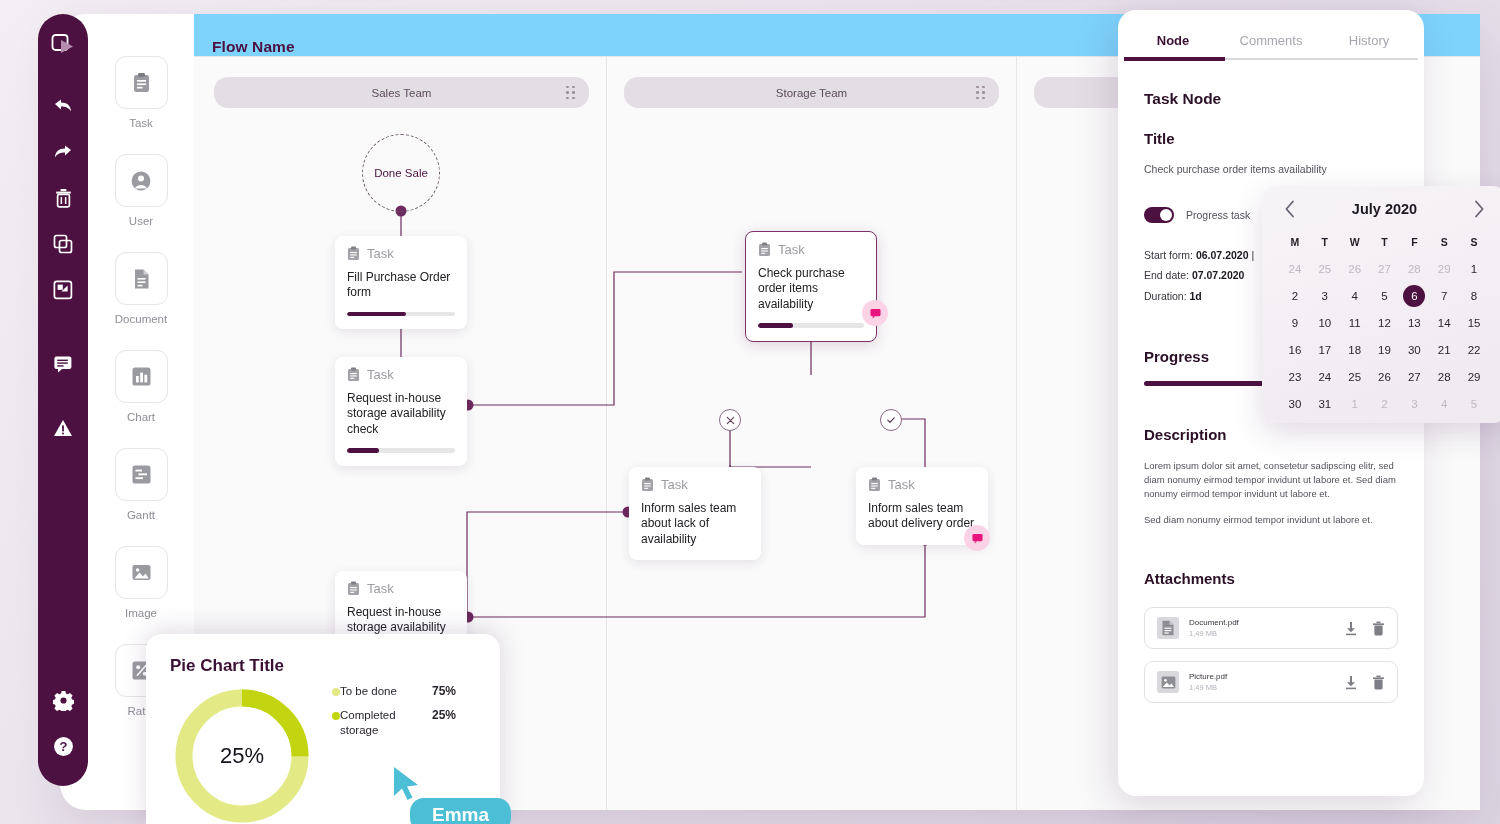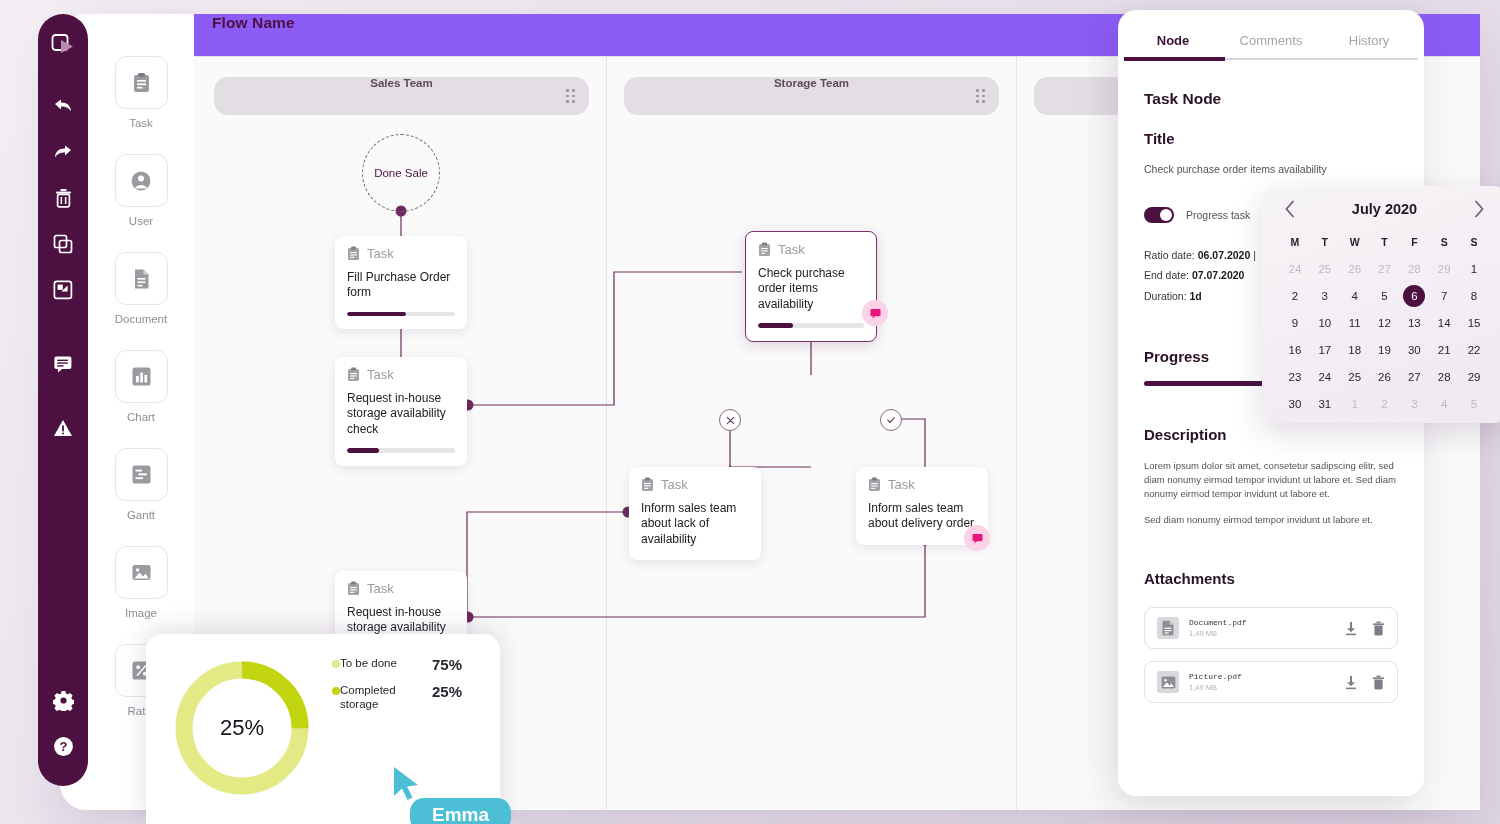--- a/index.html
+++ b/index.html
@@ -72,22 +72,22 @@
     margin-top: 8px;
     font-size: 11.5px;
     color: #8e8e96;
   }
 
   
   #canvas-header {
     position: absolute;
     left: 194px; top: 14px;
     width: 1286px; height: 42px;
-    background: #8b5cf6;
-    display: flex; align-items: flex-start;
+    background: #7dd3fc;
+    display: flex; align-items: flex-end;
     padding-left: 18px;
     z-index: 10;
   }
   #flow-name {
     font-size: 15.5px; font-weight: bold; color: #4c1140;
     letter-spacing: .1px;
   }
   #header-rule {
     position: absolute; left: 194px; top: 56px;
     width: 1286px; height: 1px; background: #e7e4ea; z-index: 10;
@@ -101,26 +101,25 @@
     background: #fafafa;
     overflow: hidden;
     z-index: 5;
   }
   .lane-divider {
     position: absolute; top: 0; width: 1px; height: 753px;
     background: #e7e4ea;
   }
   .lane-header {
     position: absolute;
-    height: 38px;
+    height: 31px;
     border-radius: 14px;
     background: #e3dee4;
-    display: flex; justify-content: center;
+    display: flex; align-items: center; justify-content: center;
     cursor: pointer;
-    font-weight: bold;
   }
   .lane-title {
     font-size: 11.5px; color: #5d4b5c;
   }
   .lane-grip {
     position: absolute; right: 14px; top: 50%;
     transform: translateY(-50%);
     display: grid; grid-template-columns: 3px 3px; gap: 3px;
     cursor: grab;
   }
@@ -275,21 +274,21 @@
     display: flex; align-items: center; gap: 10px;
     border: 1px solid #e2e0e4; border-radius: 9px;
     padding: 9px 12px; margin-top: 12px; cursor: pointer;
   }
   .attach-thumb {
     width: 22px; height: 22px; border-radius: 3px;
     background: #d9d9dd;
     display: flex; align-items: center; justify-content: center;
     flex: 0 0 auto;
   }
-  .attach-name { font-size: 8px; color: #3a343d; font-family: Liberation Mono, monospace; }
+  .attach-name { font-size: 8px; color: #3a343d; }
   .attach-size { font-size: 7.5px; color: #b4b0b8; margin-top: 2px; }
   .attach-actions { margin-left: auto; display: flex; gap: 14px; }
   .icon-btn { cursor: pointer; display: flex; }
 
   
   #calendar {
     position: absolute;
     left: 1262px; top: 186px;
     width: 245px; height: 237px;
     background: linear-gradient(160deg, #f7f4f7 0%, #efe9f0 100%);
@@ -351,21 +350,21 @@
   }
   .legend-row {
     display: flex; align-items: flex-start; 
     margin-bottom: 10px;
   }
   .legend-dot {
     width: 8px; height: 8px; border-radius: 50%; margin-top: 4px;
     flex: 0 0 auto;
   }
   .legend-name { font-size: 11.5px; color: #2b2630; width: 92px; line-height: 1.25; }
-  .legend-val { font-size: 15px; font-weight: bold; color: #2b2630; }
+  .legend-val { font-size: 12px; font-weight: bold; color: #2b2630; }
 
   
   #collab {
     position: absolute;
     left: 392px; top: 766px;
     z-index: 80;
     pointer-events: none;
   }
   #collab-label {
     position: absolute; left: 18px; top: 32px;
@@ -744,21 +743,21 @@
 
     <div style="display:flex; align-items:center; gap:12px; margin-top:32px;">
       <div class="toggle">
           <i></i>
         </div>
       <span style="font-size:10.5px; color:#55505a;">Progress task</span>
     </div>
 
     <div style="margin-top:22px; line-height:1.95;">
       <div class="d-meta">
-        <span>Ratio date:</span>
+        <span>Start form:</span>
         <b>06.07.2020</b>
         <span style="color:#3a343d">|</span>
       </div>
       <div class="d-meta">
         <span>End date:</span>
         <b>07.07.2020</b>
       </div>
       <div class="d-meta">
         <span>Duration:</span>
         <b>1d</b>
@@ -901,20 +900,21 @@
       <div class="cal-day">31</div>
       <div class="cal-day muted">1</div>
       <div class="cal-day muted">2</div>
       <div class="cal-day muted">3</div>
       <div class="cal-day muted">4</div>
       <div class="cal-day muted">5</div>
     </div>
 </div>
 
 <div id="pie-widget">
+  <div id="pie-title">Pie Chart Title</div>
   <div id="pie-body">
     <div id="donut-wrap">
       <svg width="144" height="144" viewBox="0 0 144 144">
         <circle id="slice-a" cx="72" cy="72" r="58" fill="none" stroke-width="17" transform="rotate(-90 72 72)" stroke="#e2e985" stroke-dasharray="364.424747816416" stroke-dashoffset="0"></circle>
         <circle id="slice-b" cx="72" cy="72" r="58" fill="none" stroke-width="17" transform="rotate(-90 72 72)" stroke="#c3d411" stroke-dasharray="91.10618695410399 364.424747816416" stroke-dashoffset="0"></circle>
       </svg>
       <div id="donut-center">25%</div>
     </div>
     <div id="pie-legend">
       <div class="legend-row">

